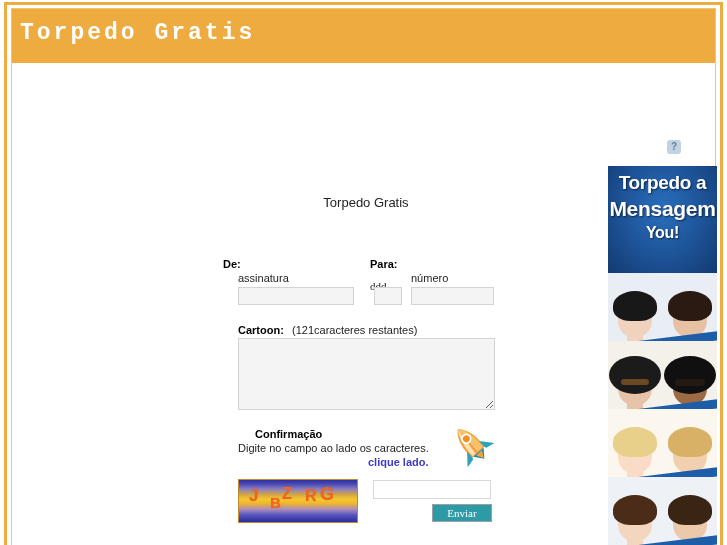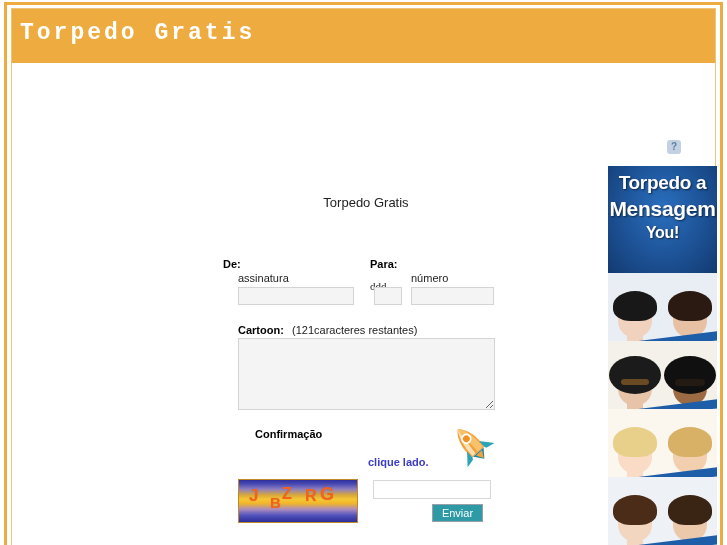--- a/index.html
+++ b/index.html
@@ -199,25 +199,25 @@
     position: absolute;
     left: 373px; top: 480px;
     width: 118px; height: 19px;
     background: #ffffff;
     border: 1px solid #d8d8d8;
   }
 
   .btn-enviar {
     position: absolute;
     left: 432px; top: 504px;
-    width: 51px; height: 18px;
+    width: 60px; height: 18px;
     background: #2d9aa5;
     color: #ffffff;
     border: 1px solid #9aa0a6;
-    font-family: Liberation Sans, sans-serif;
+    font-family: Liberation Serif, serif;
     font-size: 11px;
     line-height: 14px;
     text-align: center;
     cursor: pointer;
     padding: 0;
   }
 
   
   .ad {
     position: absolute;
@@ -331,20 +331,21 @@
   <div class="lbl-plain lbl-ddd">ddd</div>
   <div class="lbl-plain lbl-numero">número</div>
   <input class="txt in-ddd" type="text" value="" style="">
   <input class="txt in-num" type="text" value="" style="">
 
   <div class="lbl-bold lbl-msg">Cartoon:</div>
   <div class="lbl-msg-count">(121caracteres restantes)</div>
   <textarea class="msgbox" style=""></textarea>
 
   <div class="lbl-bold lbl-conf">Confirmação</div>
+  <div class="lbl-plain conf-line1">Digite no campo ao lado os caracteres.</div>
   <a class="conf-link" href="#">clique lado.</a>
 
   <svg class="rocket" viewBox="0 0 50 48">
     <g transform="rotate(-42 25 24)">
       <path d="M25 4 C33 11 35 24 33 35 L17 35 C15 24 17 11 25 4 Z" fill="#f6a03a"></path>
       <path d="M25 4 C31 10 33 22 32 34 L25 34 Z" fill="#f7c26a"></path>
       <path d="M25 4 C21 10 18 20 18 34 L22 34 Z" fill="#fbe0b4"></path>
       <circle cx="25" cy="17" r="5.2" fill="#ffffff"></circle>
       <circle cx="25" cy="17" r="3.4" fill="#f28e22"></circle>
       <path d="M17 27 L7 39 L16 37 L17 35 Z" fill="#2aa2b8"></path>

